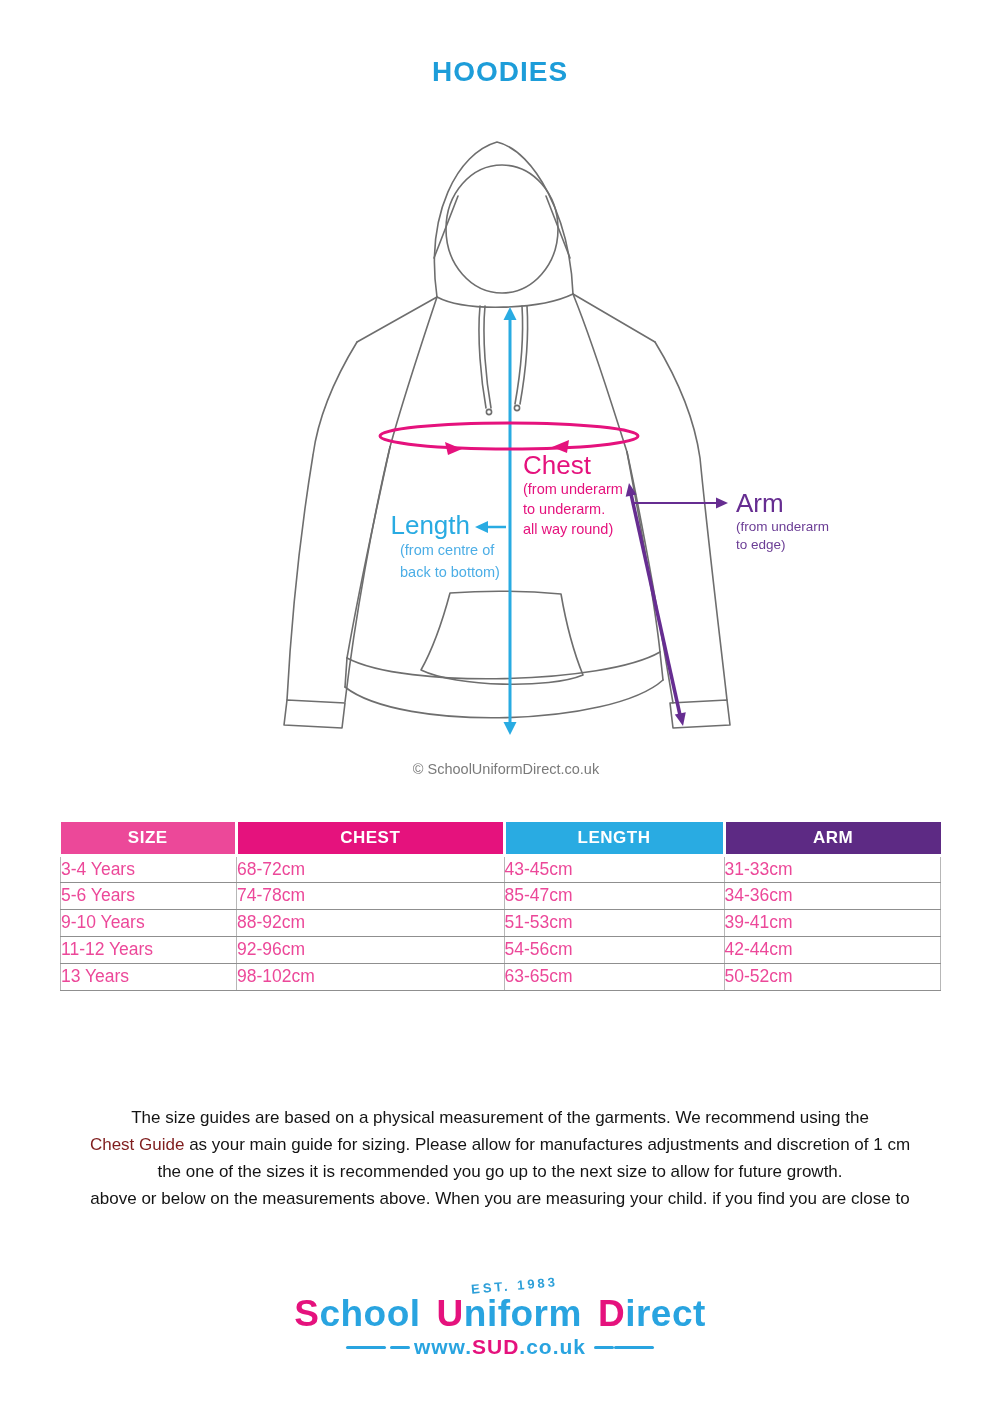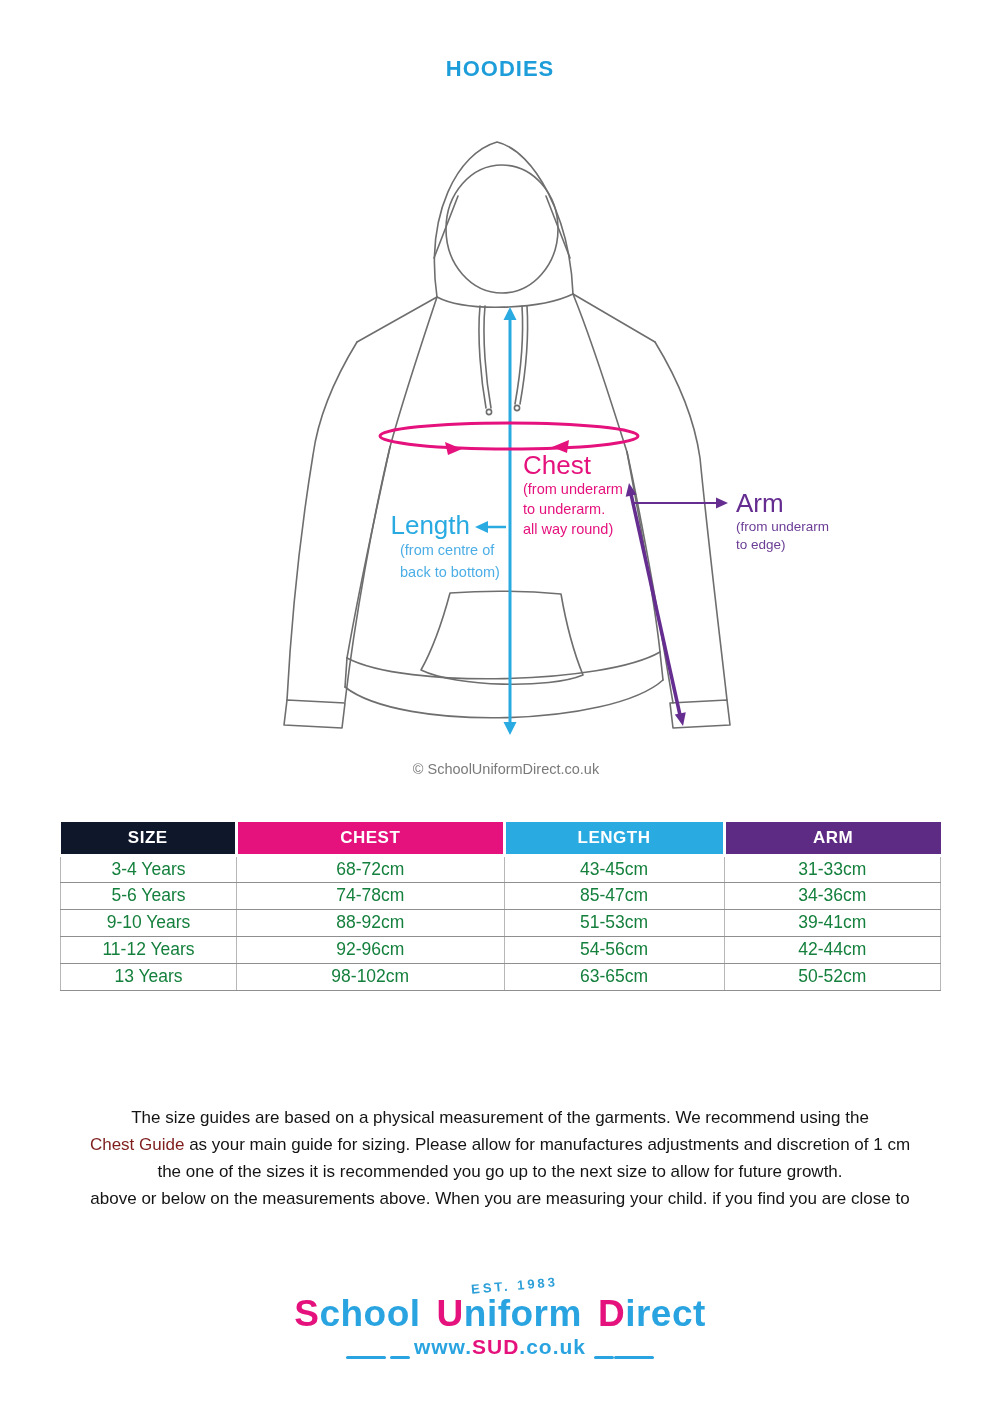--- a/index.html
+++ b/index.html
@@ -3,61 +3,61 @@
 <meta charset="utf-8">
 <style>
   * { margin:0; padding:0; box-sizing:border-box; }
   html,body { background:#ffffff; }
   body {
     width:1000px; height:1414px; position:relative;
     font-family:"Liberation Sans", sans-serif; color:#151515; overflow:hidden;
   }
   .page-title {
     position:absolute; top:56px; left:0; width:1000px;
-    text-align:center; font-size:22px; font-weight:bold;
+    text-align:center; font-size:28px; font-weight:bold;
     color:#1d9dd9; letter-spacing:1px;
   }
   .diagram { position:absolute; left:250px; top:118px; width:630px; height:672px; }
   .diagram svg { display:block; }
 
   
   .size-table-wrap { position:absolute; left:60px; top:822px; width:881px; }
   table.size-table { width:100%; border-collapse:collapse; table-layout:fixed; }
   .size-table th {
     height:33px; color:#ffffff; font-weight:bold; font-size:17px;
     letter-spacing:0.5px; border-right:3px solid #ffffff; border-bottom:3px solid #ffffff;
   }
   .size-table th:last-child { border-right:none; }
-  .th-size   { background:#0f172a; }
+  .th-size   { background:#ec4899; }
   .th-chest  { background:#e5127d; }
   .th-length { background:#29abe2; }
   .th-arm    { background:#5d2a84; }
   .size-table td {
-    height:27px; text-align:center; font-size:17.5px; color:#15803d;
+    height:27px; text-align:left; font-size:17.5px; color:#ec4899;
     border-left:1px solid #b7b7b7; border-right:1px solid #b7b7b7;
     border-bottom:1.5px solid #8f8f8f;
   }
 
   
   .size-note {
     position:absolute; left:60px; top:1104px; width:880px;
     text-align:center; font-size:17px; line-height:27px; color:#141414;
   }
   .size-note .hl { color:#7f1d1d; }
 
   
   .logo { position:absolute; left:0; top:1276px; width:1000px; text-align:center; }
   .logo-est {
     display:inline-block; font-size:13px; font-weight:bold; letter-spacing:3px;
     color:#2d9fd8; transform:translateX(14px) rotate(-5deg); margin-bottom:1px;
   }
   .logo-main { font-size:37px; font-weight:bold; letter-spacing:0.5px; line-height:40px; color:#29a4e0; }
   .logo-main .word { margin:16px 8px; }
   .logo-main .lead { color:#e5127d; }
-  .logo-tag { margin-top:1px; display:flex; align-items:flex-end; justify-content:center; }
+  .logo-tag { margin-top:1px; display:flex; align-items:center; justify-content:center; }
   .logo-tag .dash { height:3px; background:#29a4e0; border-radius:2px; display:inline-block; }
   .dash-long { width:40px; } .dash-short { width:20px; }
   .dash-gap-l { margin-right:4px; } .dash-gap-r { margin-left:4px; }
   .logo-url { font-size:21px; font-weight:bold; letter-spacing:1px; color:#29a4e0; margin:0 4px; }
   .logo-url .mid { color:#e5127d; }
 </style>
 </head>
 <body>
 
 <div class="page-title">HOODIES</div>

